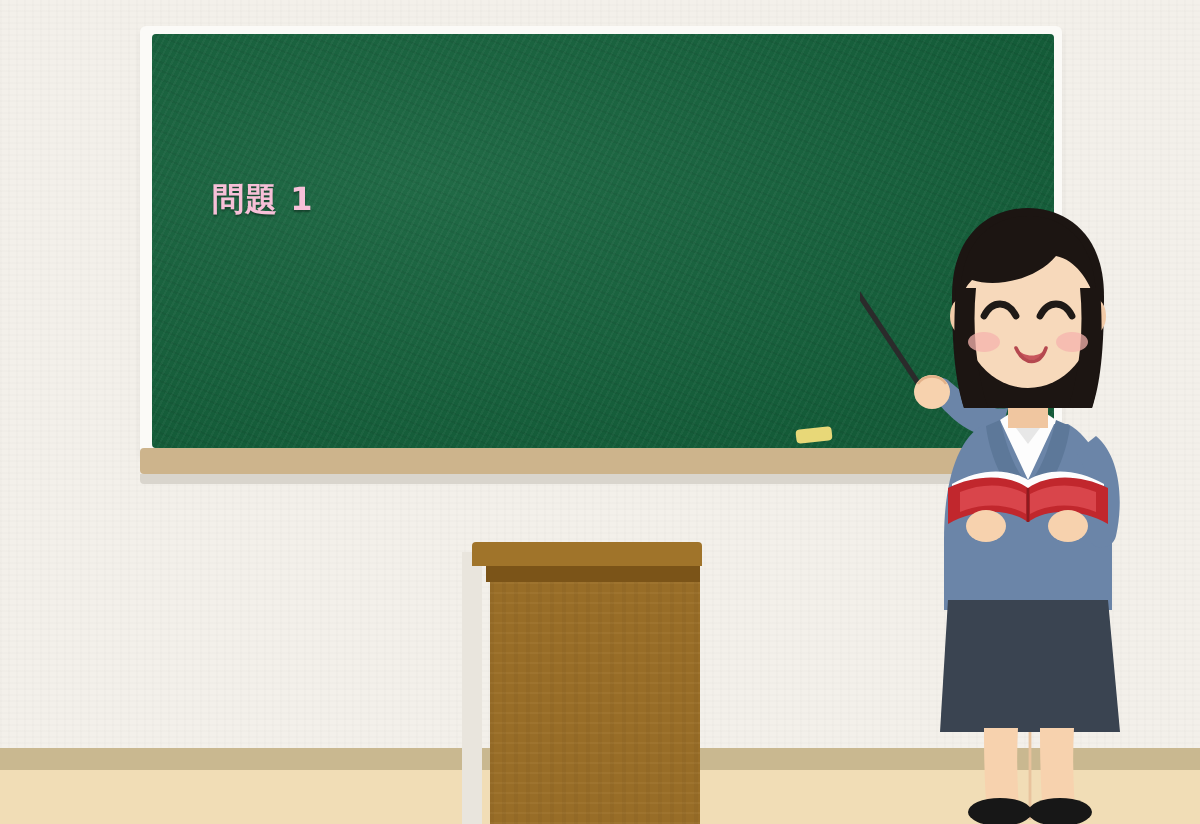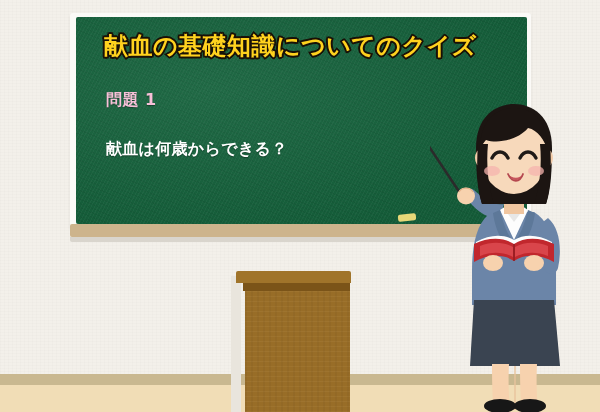--- a/index.html
+++ b/index.html
@@ -181,23 +181,21 @@
   <div class="baseboard"></div>
   <div class="floor"></div>
 
   <div class="board-shadow"></div>
   <div class="board-frame"></div>
   <div class="board"></div>
   <div class="chalk-tray"></div>
   <div class="tray-shadow"></div>
   <div class="chalk"></div>
 
-  <div class="board-text title">献血の基礎知識についてのクイズ</div>
   <div class="board-text qlabel">問題 1</div>
-  <div class="board-text qtext">献血は何歳からできる？</div>
 
   <div class="podium-shadow"></div>
   <div class="podium-top"></div>
   <div class="podium-band"></div>
   <div class="podium-body"></div>
 
   <div class="teacher">
     <svg width="170" height="312" viewBox="0 0 170 312" xmlns="http://www.w3.org/2000/svg">
 
       <g>

